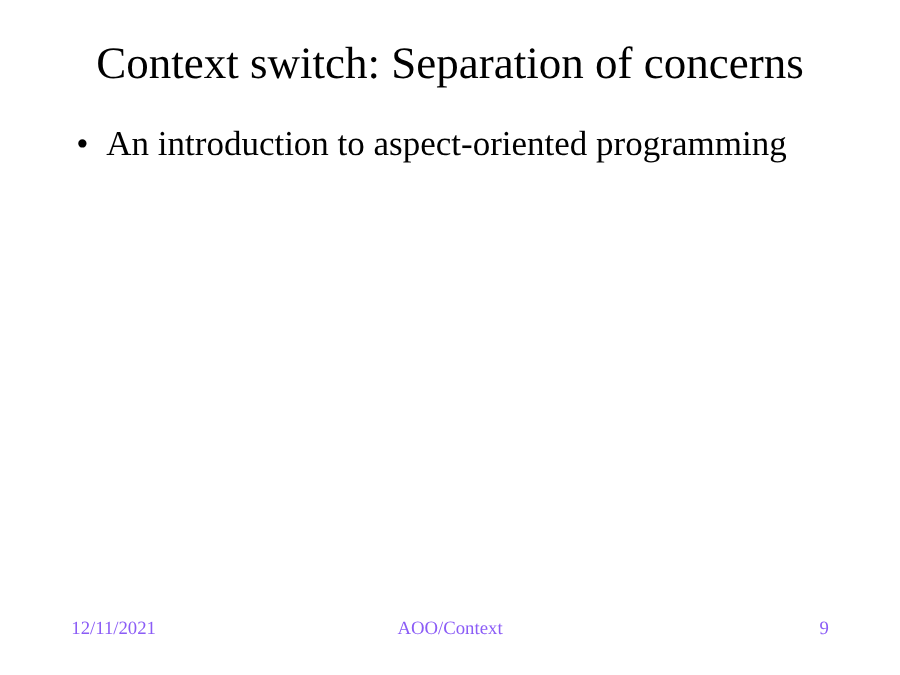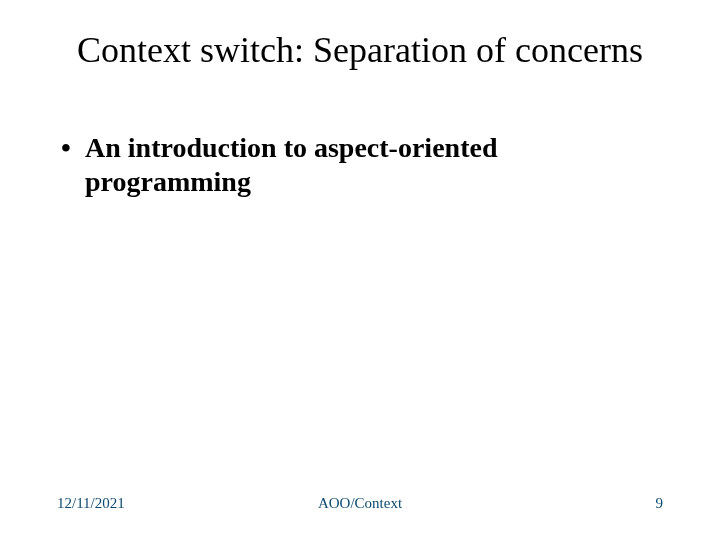--- a/index.html
+++ b/index.html
@@ -1,19 +1,18 @@
 <!DOCTYPE html>
 <html><head>
   <meta charset="utf-8">
   <style>
     * {
       margin: 0;
       padding: 0;
       box-sizing: border-box;
-      gap: 32px;
     }
     body {
       width: 720px;
       height: 540px;
       background: #ffffff;
       font-family: "Times New Roman", Times, serif;
       position: relative;
       overflow: hidden;
     }
     .slide {
@@ -26,21 +25,20 @@
     .title {
       font-size: 36px;
       font-weight: normal;
       text-align: center;
       color: #000;
       line-height: 1.15;
       margin-bottom: 28px;
     }
     .content {
       flex: 1;
-      font-weight: bold;
     }
     .bullet-list {
       list-style: none;
       padding-left: 4px;
     }
     .bullet-item {
       font-size: 28px;
       color: #000;
       line-height: 1.2;
       position: relative;
@@ -50,21 +48,21 @@
       content: "•";
       position: absolute;
       left: 2px;
       top: 0;
     }
     .footer {
       display: flex;
       justify-content: space-between;
       align-items: baseline;
       font-size: 15px;
-      color: #0c4a6e;
+      color: #8b5cf6;
       padding: 0 2px 8px 2px;
       margin-top: 31px;
     }
     .footer-left {
       flex: 1;
       text-align: left;
     }
     .footer-center {
       flex: 1;
       text-align: center;

